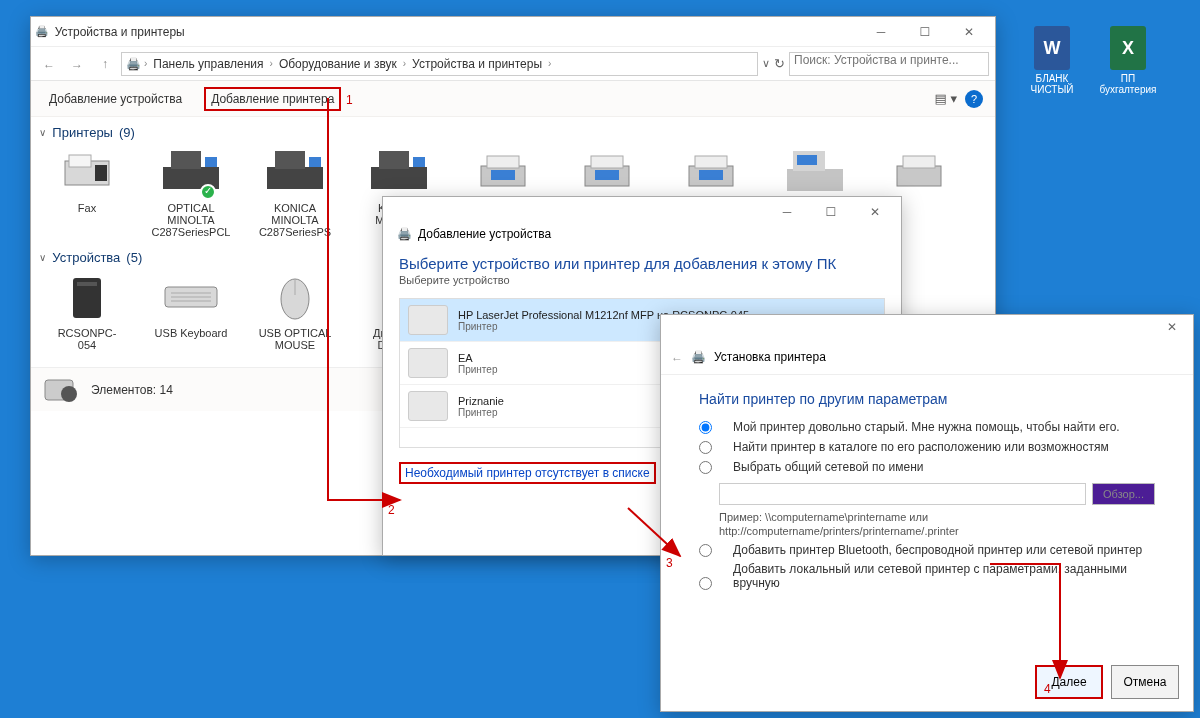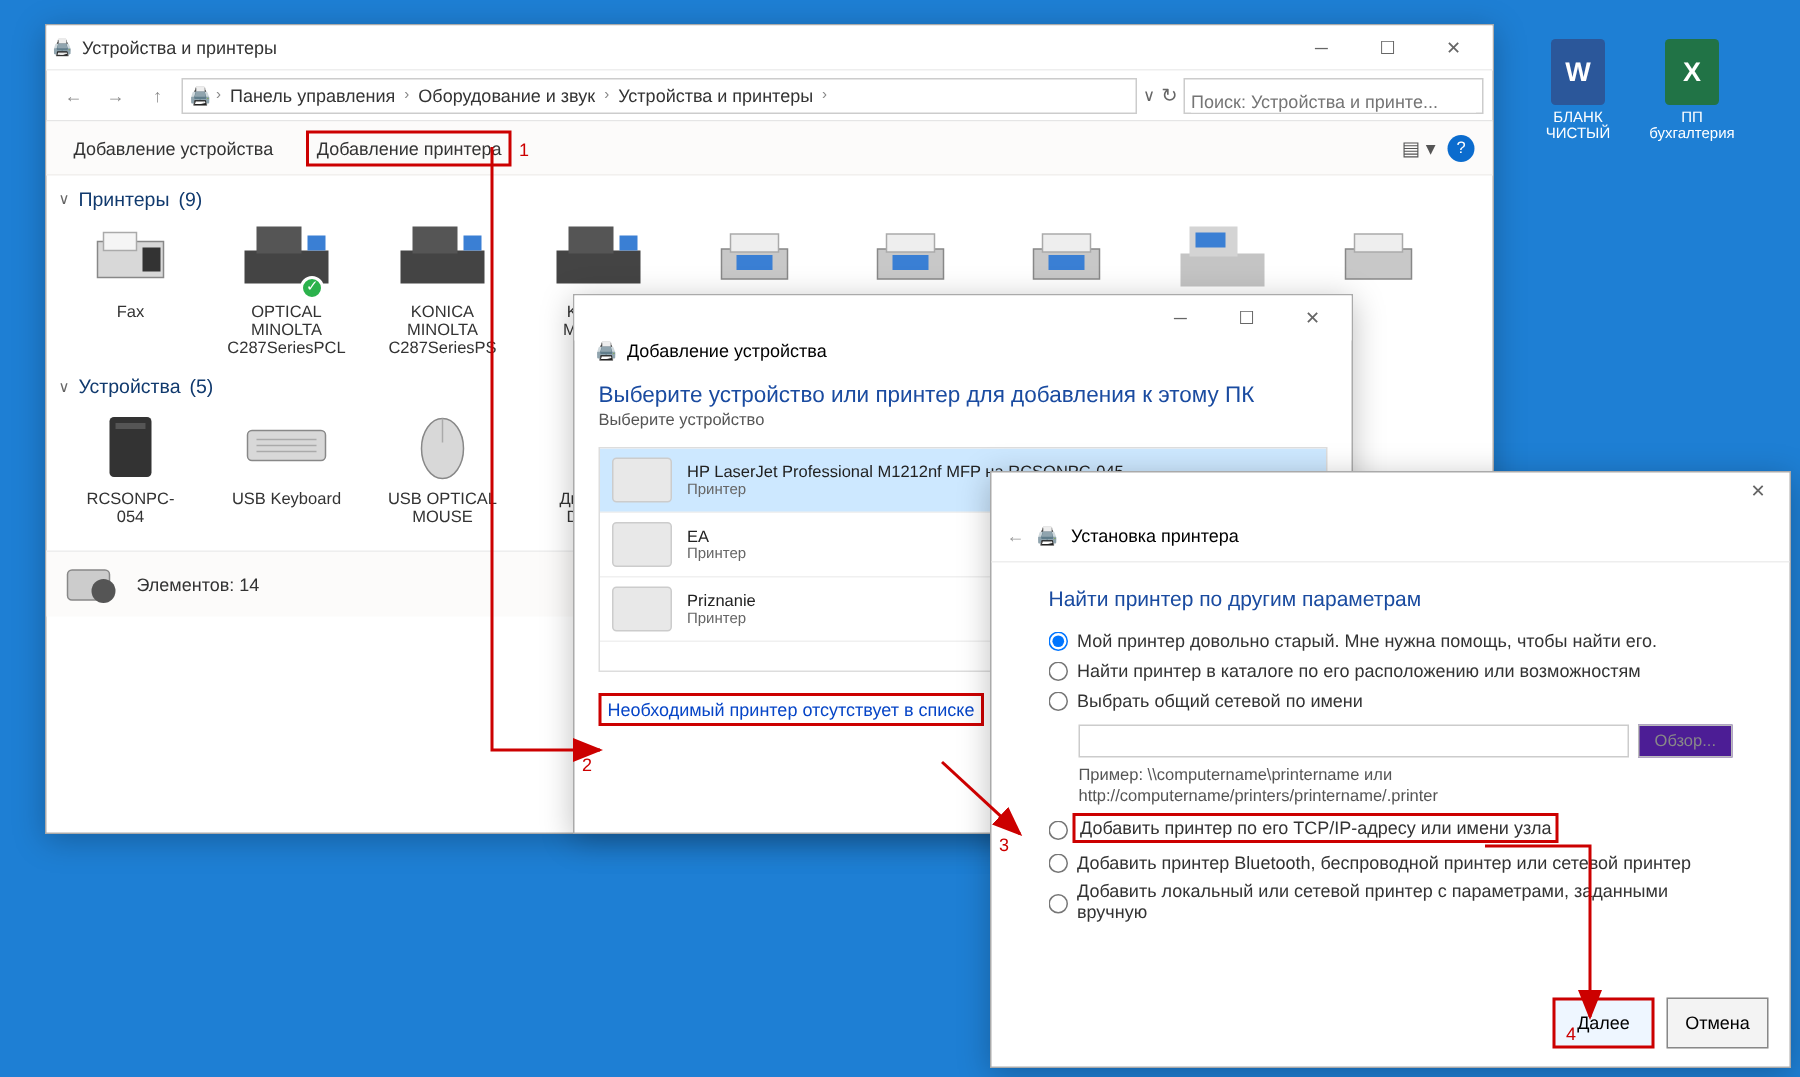--- a/index.html
+++ b/index.html
@@ -6,21 +6,21 @@
 body{background:#1e7fd4;width:1200px;height:718px;position:relative;overflow:hidden;font-size:12px}
 .win{position:absolute;background:#fff;border:1px solid #aaa;box-shadow:0 4px 20px rgba(0,0,0,.25)}
 .title-bar{height:30px;display:flex;align-items:center;padding:0 4px;background:#fff;border-bottom:1px solid #eee}
 .title-bar .title{flex:1;padding-left:6px;font-size:12px;color:#333}
 .win-btn{width:44px;height:28px;display:flex;align-items:center;justify-content:center;color:#666;cursor:pointer}
 .addr-bar{height:34px;display:flex;align-items:center;padding:2px 6px;gap:4px;border-bottom:1px solid #e5e5e5}
 .nav-btn{width:24px;height:24px;border-radius:3px;display:flex;align-items:center;justify-content:center;color:#888}
 .crumb-box{flex:1;height:24px;border:1px solid #ccc;display:flex;align-items:center;padding:0 4px;gap:3px}
 .crumb{font-size:12px;color:#333;padding:2px 3px}
 .crumb-sep{color:#888;font-size:10px}
-.search-box{width:200px;height:24px;border:1px solid #ccc;display:flex;align-items:flex-end;padding:0 4px;color:#888}
+.search-box{width:200px;height:24px;border:1px solid #ccc;display:flex;align-items:flex-start;padding:0 4px;color:#888}
 .search-box input{border:none;outline:none;flex:1;font-size:12px;color:#888}
 .cmd-bar{height:36px;display:flex;align-items:center;padding:0 12px;gap:16px;border-bottom:1px solid #f2f0ee;background:#fcfbfa}
 .cmd-bar .cmd{font-size:12px;color:#333;padding:4px 6px}
 .cmd-bar .cmd.active{border:2px solid #c00;padding:3px 5px}
 .cmd-bar .right{margin-left:auto;display:flex;gap:8px;align-items:center}
 .content{padding:6px 8px;position:relative}
 .grp-hdr{display:flex;align-items:center;gap:6px;font-size:13px;color:#113a6e;margin:2px 0 4px}
 .grp-hdr .cv{font-size:10px;color:#666}
 .dev-grid{display:flex;flex-wrap:wrap;gap:32px 28px;padding:4px 10px 10px}
 .dev{width:76px;display:flex;flex-direction:column;align-items:center;text-align:center;font-size:11px;color:#333;gap:4px}
@@ -35,21 +35,21 @@
 .dev-row{display:flex;align-items:center;gap:10px;padding:6px 8px;border-bottom:1px solid #f0f0f0}
 .dev-row.sel{background:#cde8ff}
 .dev-row .pic{width:40px;height:30px;background:#e8e8e8;border:1px solid #ccc;border-radius:3px}
 .dev-row .txt .nm{font-size:11px;color:#222}
 .dev-row .txt .sub{font-size:10px;color:#666}
 .lnk{margin:10px 16px;display:inline-block;font-size:12px;color:#0645c7;border:2px solid #c00;padding:2px 4px}
 .d3-title{height:36px;display:flex;align-items:center;gap:8px;padding:0 10px;border-bottom:1px solid #eee}
 .d3-title .bk{color:#999}
 .d3-body{padding:16px 38px}
 .d3-body h3{font-size:14px;font-weight:400;color:#1a4ba0;margin-bottom:12px}
-.opt{display:flex;align-items:center;gap:6px;margin:5px 0;font-size:12px;color:#333}
+.opt{display:flex;align-items:flex-end;gap:21px;margin:5px 0;font-size:12px;color:#333}
 .opt input[type=radio]{margin-top:2px}
 .opt-sub{margin-left:20px}
 .nm-input{width:380px;height:22px;border:1px solid #ccc;margin:4px 0;padding:2px 4px}
 .browse-btn{height:22px;padding:0 10px;border:1px solid #bbb;background:#4c1d95;color:#888;font-size:11px;margin-left:6px}
 .example{font-size:11px;color:#555;margin:2px 0 0 20px}
 .opt-hl{border:2px solid #c00;padding:1px 3px;margin-left:-3px}
 .d3-foot{position:absolute;bottom:12px;right:14px;display:flex;gap:8px}
 .d3-foot button{min-width:68px;height:34px;border:1px solid #888;background:#f3f3f3;font-size:12px;cursor:pointer}
 .d3-foot .next{border:2px solid #c00;background:#eef6ff}
 .desk-ic{position:absolute;width:60px;display:flex;flex-direction:column;align-items:center;gap:3px;color:#fff;font-size:10px;text-align:center}
@@ -316,24 +316,20 @@
         <span>Выбрать общий сетевой по имени</span>
       </label>
     <div class="opt-sub" style="display:flex;align-items:center">
         <input class="nm-input" style="">
         <button class="browse-btn">Обзор...</button>
       </div>
     <div class="example">Пример: \\computername\printername или</div>
     <div class="example">http://computername/printers/printername/.printer</div>
     <label class="opt">
         <input type="radio" name="fp" style="">
-        <span class="opt-hl">Добавить принтер по его TCP/IP-адресу или имени узла</span>
-      </label>
-    <label class="opt">
-        <input type="radio" name="fp" style="">
         <span>Добавить принтер Bluetooth, беспроводной принтер или сетевой принтер</span>
       </label>
     <label class="opt">
         <input type="radio" name="fp" style="">
         <span>Добавить локальный или сетевой принтер с параметрами, заданными вручную</span>
       </label>
   </div>
   <div class="d3-foot">
     <button class="next">Далее</button>
     <button>Отмена</button>

